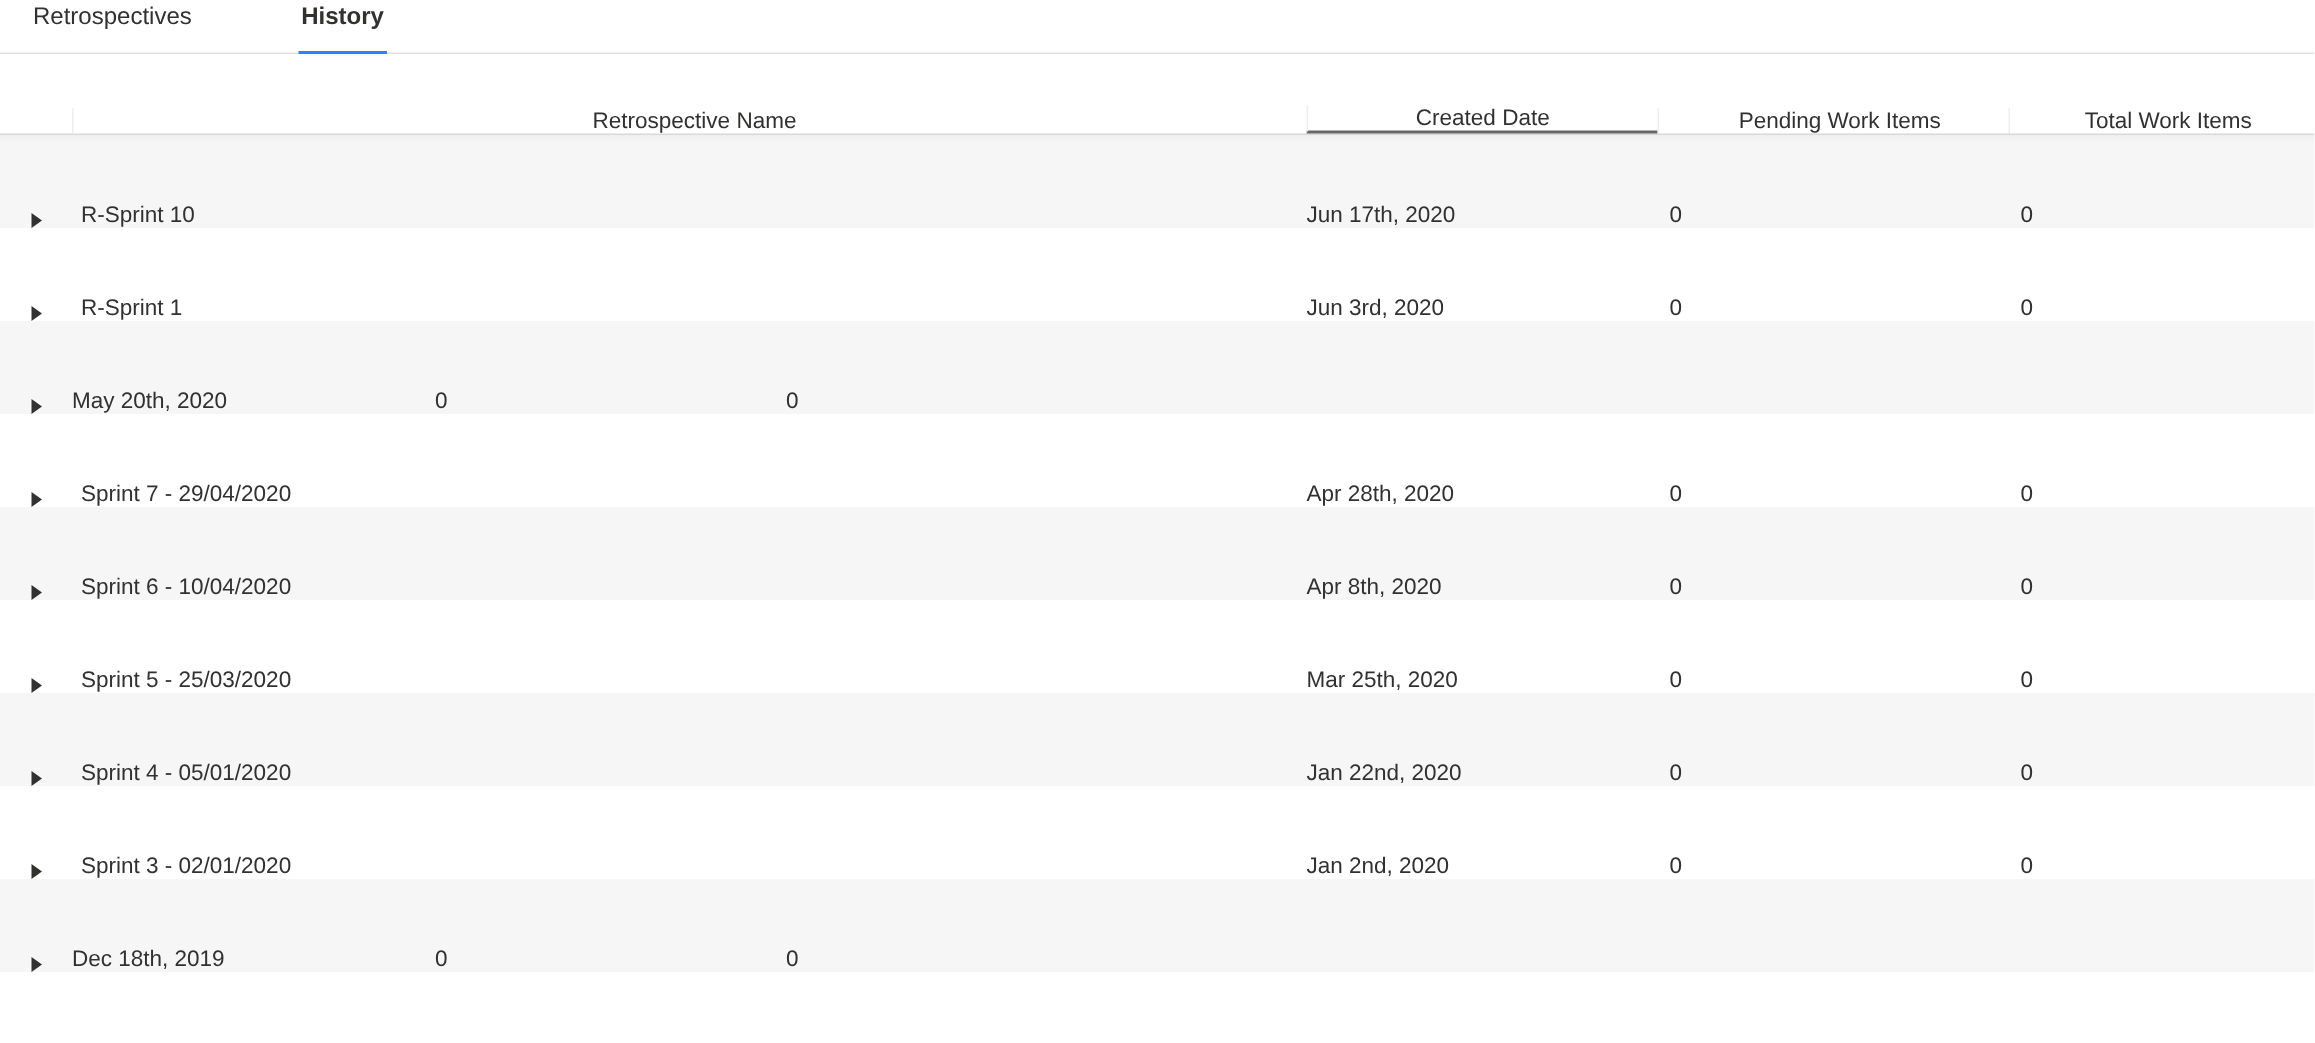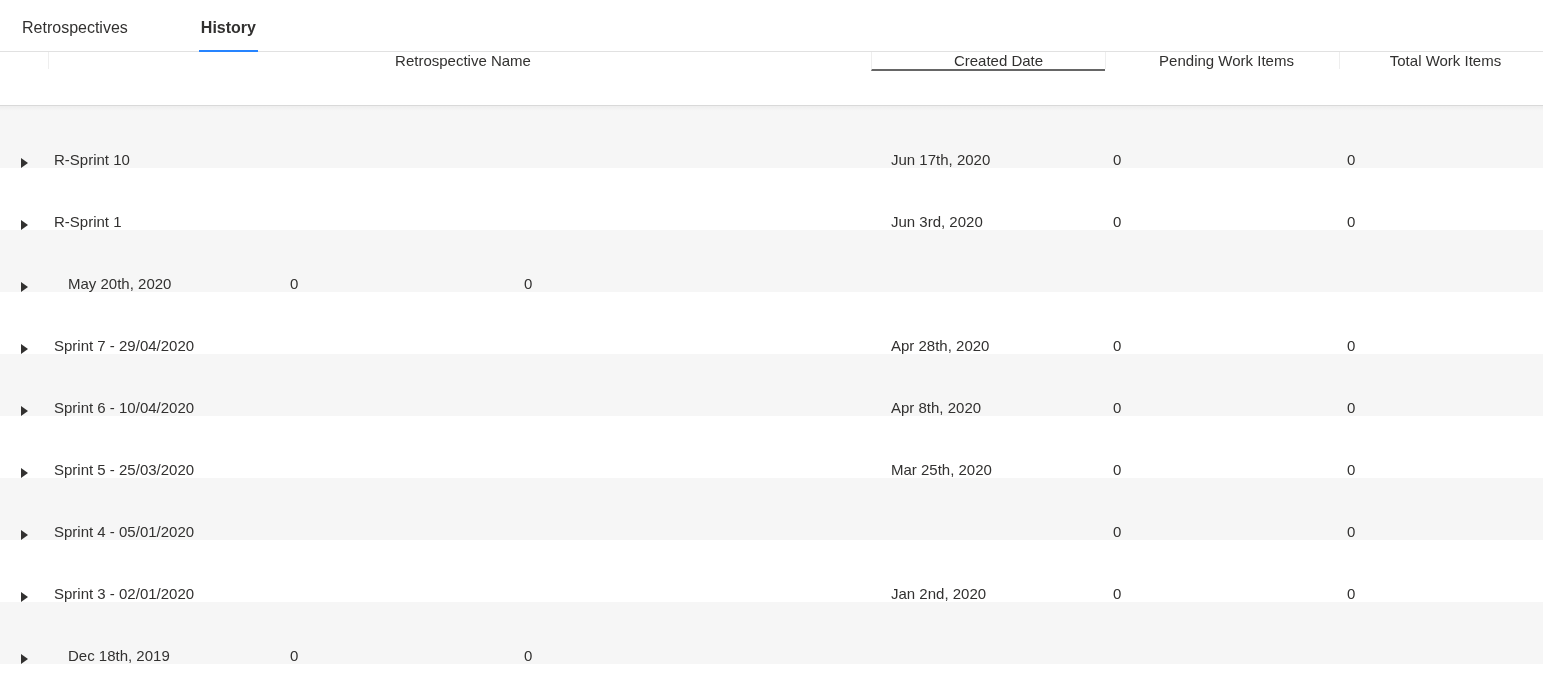--- a/index.html
+++ b/index.html
@@ -8,21 +8,21 @@
     height: 695px;
     font-family: "Segoe UI", -apple-system, BlinkMacSystemFont, sans-serif;
     font-size: 14px;
     color: #323130;
     background: #fff;
     overflow: hidden;
   }
   .tabs {
     display: flex;
     align-items: flex-end;
-    height: 52px;
+    height: 36px;
     padding: 0 20px;
     border-bottom: 1px solid #e1e1e1;
     gap: 28px;
   }
   .tab {
     padding: 14px 2px 14px 2px;
     font-size: 16px;
     color: #323130;
     cursor: pointer;
     position: relative;
@@ -39,39 +39,39 @@
     bottom: -1px;
     height: 2px;
     background: #2684ff;
   }
   .table {
     width: 100%;
   }
   .thead {
     display: flex;
     height: 54px;
-    align-items: flex-start;
+    align-items: flex-end;
     border-bottom: 1px solid #e1e1e1;
     position: relative;
   }
   .thead::after{
     content:"";
     position:absolute;
     left:0; right:0; bottom:-6px; height:6px;
     background: linear-gradient(to bottom, rgba(0,0,0,0.04), rgba(0,0,0,0));
     pointer-events:none;
   }
   .th, .td {
     display: flex;
     align-items: center;
     font-size: 15px;
   }
   .col-expand { width: 48px; flex: 0 0 48px; justify-content:center; border-right: 1px solid #eee;}
   .col-name   { flex: 1 1 auto; padding-left: 6px; }
-  .col-date   { width: 234px; flex: 0 0 234px; padding-left: 20px; }
+  .col-date   { width: 234px; flex: 0 0 234px; padding-left: 0; }
   .col-pend   { width: 234px; flex: 0 0 234px; padding-left: 8px; }
   .col-total  { width: 204px; flex: 0 0 204px; padding-left: 8px; }
   .thead .th { justify-content: center; color:#323130; }
   .thead .col-name { justify-content:center; }
   .thead .col-expand { border-right: 1px solid #eee; }
   .thead .th + .th { border-left: 1px solid #eee; }
   .thead .sorted {
     border-bottom: 2px solid #666;
   }
   .tbody { }
@@ -159,20 +159,21 @@
         <div class="td col-name">Sprint 5 - 25/03/2020</div>
         <div class="td col-date">Mar 25th, 2020</div>
         <div class="td col-pend">0</div>
         <div class="td col-total">0</div>
       </div>
       <div class="row">
         <div class="td col-expand">
           <span class="caret"></span>
         </div>
         <div class="td col-name">Sprint 4 - 05/01/2020</div>
+        <div class="td col-date">Jan 22nd, 2020</div>
         <div class="td col-pend">0</div>
         <div class="td col-total">0</div>
       </div>
       <div class="row">
         <div class="td col-expand">
           <span class="caret"></span>
         </div>
         <div class="td col-name">Sprint 3 - 02/01/2020</div>
         <div class="td col-date">Jan 2nd, 2020</div>
         <div class="td col-pend">0</div>

